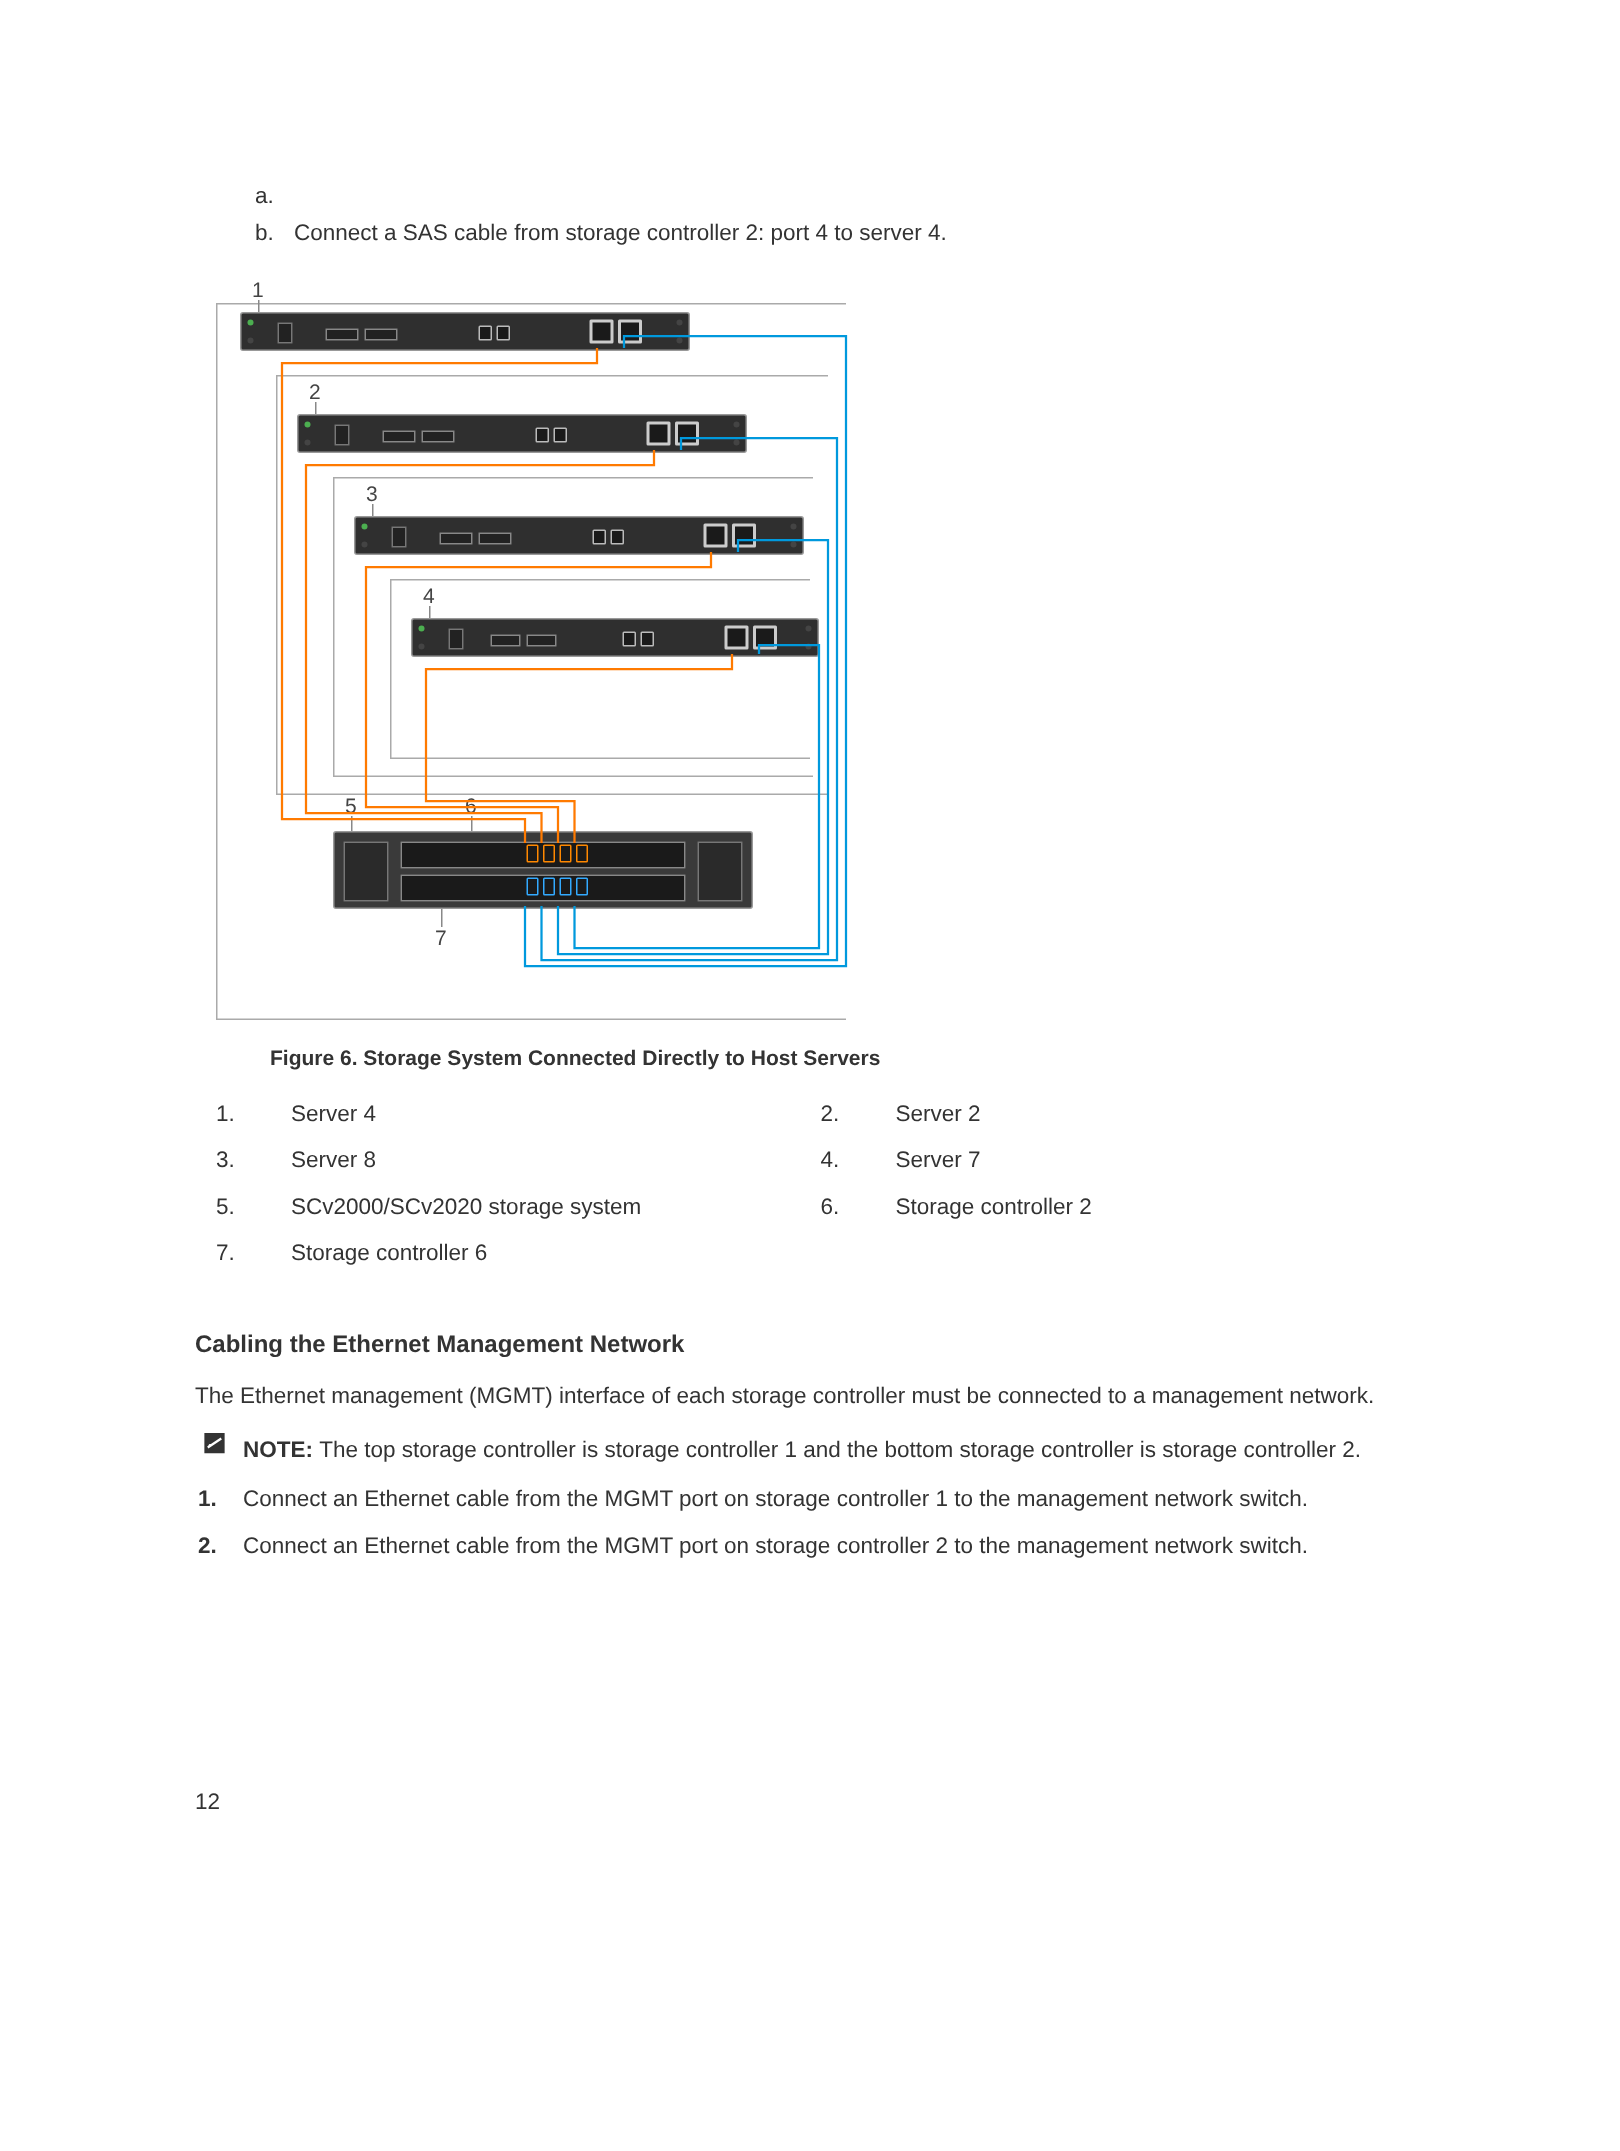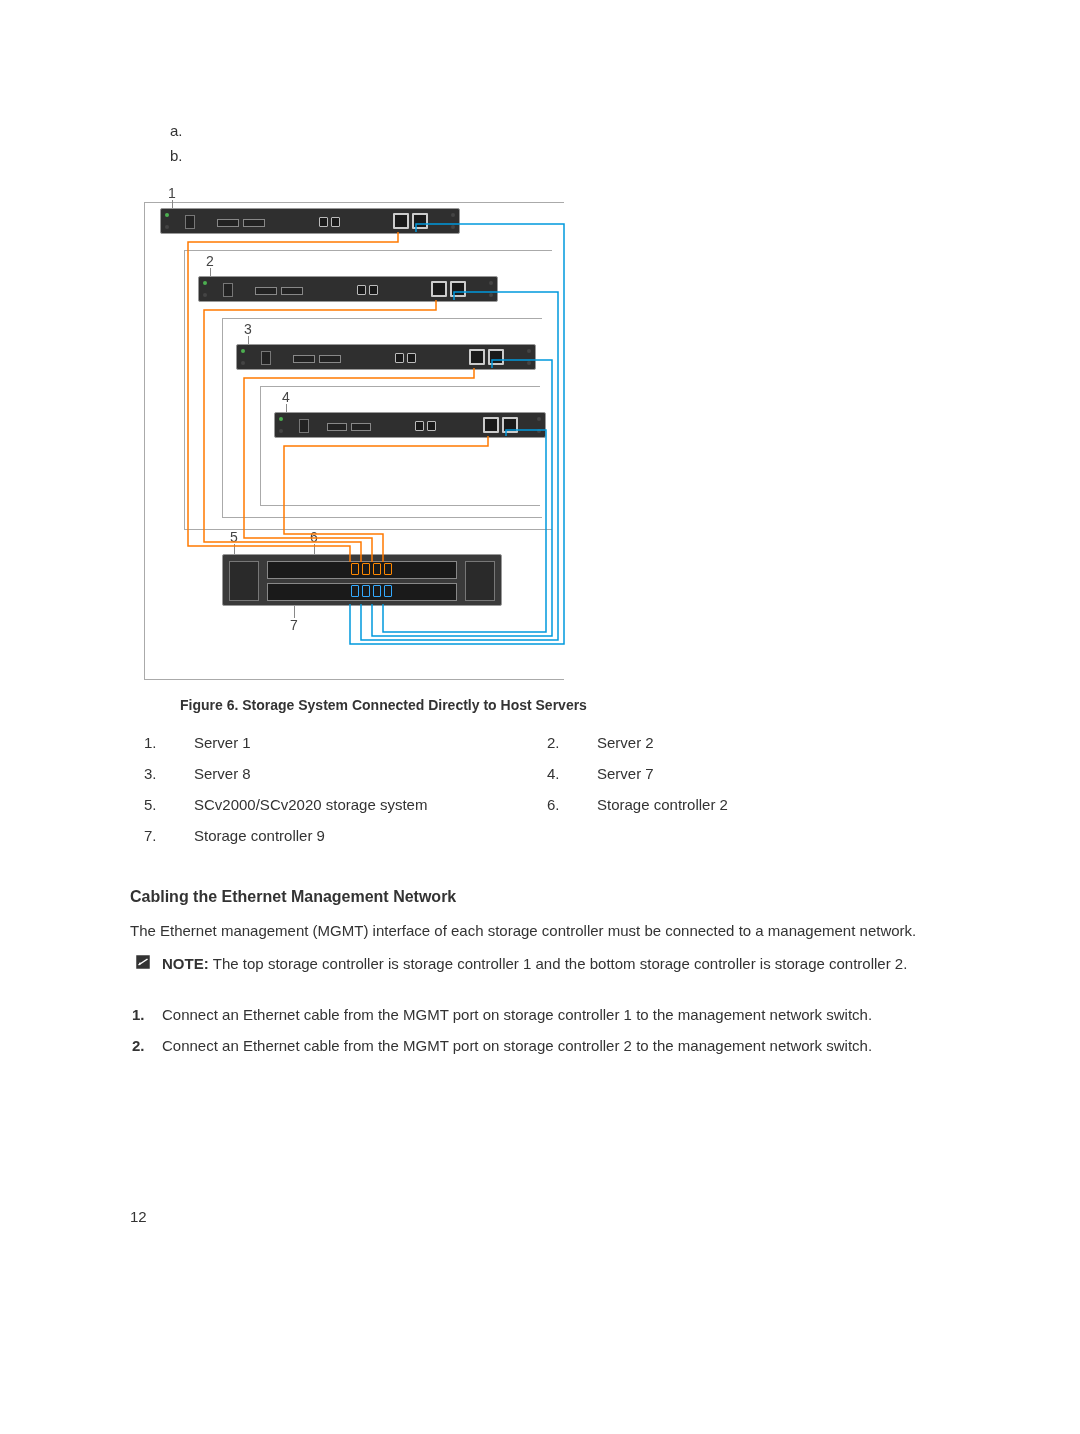--- a/index.html
+++ b/index.html
@@ -56,22 +56,22 @@
       font-weight: bold;
       font-size: 16px;
       margin-bottom: 12px;
     }
     .paragraph {
       margin-bottom: 10px;
     }
     .note-block {
       display: flex;
       margin-left: 4px;
-      margin-bottom: 28px;
-      align-items: center;
+      margin-bottom: 12px;
+      align-items: flex-end;
     }
     .note-icon {
       width: 28px;
       flex-shrink: 0;
       margin-top: 2px;
     }
     .note-icon svg {
       width: 18px;
       height: 18px;
     }
@@ -163,20 +163,21 @@
   </style>
 </head>
 <body>
 
 <div class="sub-list">
   <div class="item">
     <span class="marker">a.</span>
   </div>
   <div class="item">
     <span class="marker">b.</span>
+    <span>Connect a SAS cable from storage controller 2: port 4 to server 4.</span>
   </div>
 </div>
 
 <div class="figure-container">
   <div class="diagram">
 
     <div class="box-outline" style="left:0;top:16px;width:420px;height:478px;border-right:none;"></div>
 
     <div class="callout" style="left:24px;top:-2px;">1</div>
     <div class="callout-line" style="left:28px;top:14px;width:1px;height:8px;"></div>
@@ -305,21 +306,21 @@
       <path d="M 228 418 L 228 450 L 408 450 L 408 174 L 348 174 L 348 182" stroke="#0099dd" stroke-width="1.5" fill="none"></path>
       <path d="M 239 418 L 239 446 L 402 446 L 402 244 L 362 244 L 362 250" stroke="#0099dd" stroke-width="1.5" fill="none"></path>
     </svg>
   </div>
 
   <div class="figure-caption">Figure 6. Storage System Connected Directly to Host Servers</div>
 
   <div class="legend-grid">
     <div class="legend-item">
       <span class="num">1.</span>
-      <span>Server 1</span>
+      <span>Server 4</span>
     </div>
     <div class="legend-item">
       <span class="num">2.</span>
       <span>Server 2</span>
     </div>
     <div class="legend-item">
       <span class="num">3.</span>
       <span>Server 8</span>
     </div>
     <div class="legend-item">
@@ -329,21 +330,21 @@
     <div class="legend-item">
       <span class="num">5.</span>
       <span>SCv2000/SCv2020 storage system</span>
     </div>
     <div class="legend-item">
       <span class="num">6.</span>
       <span>Storage controller 2</span>
     </div>
     <div class="legend-item">
       <span class="num">7.</span>
-      <span>Storage controller 9</span>
+      <span>Storage controller 6</span>
     </div>
   </div>
 </div>
 
 <div class="section-heading">Cabling the Ethernet Management Network</div>
 <div class="paragraph">The Ethernet management (MGMT) interface of each storage controller must be connected to a management network.</div>
 
 <div class="note-block">
   <div class="note-icon">
     <svg viewBox="0 0 24 24">

